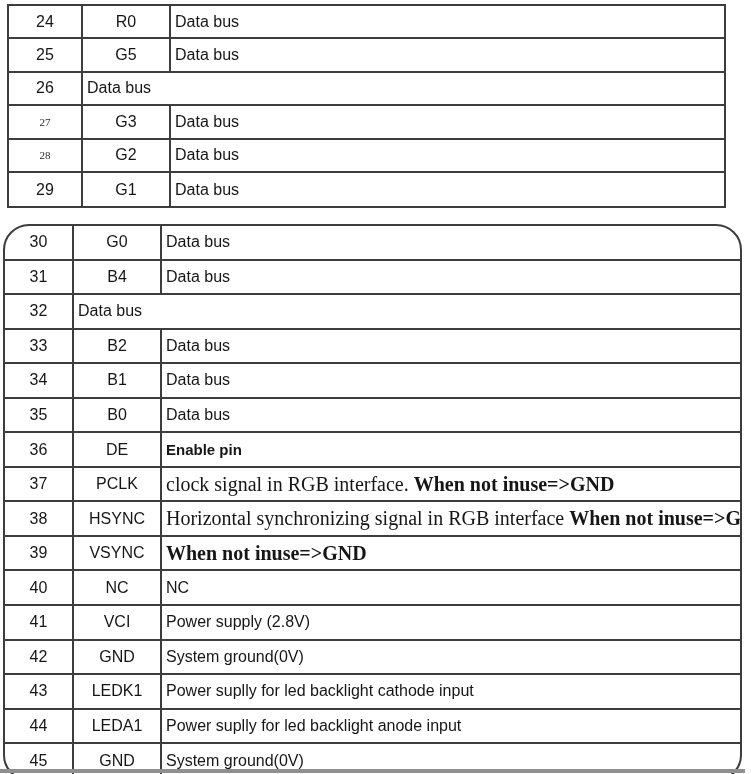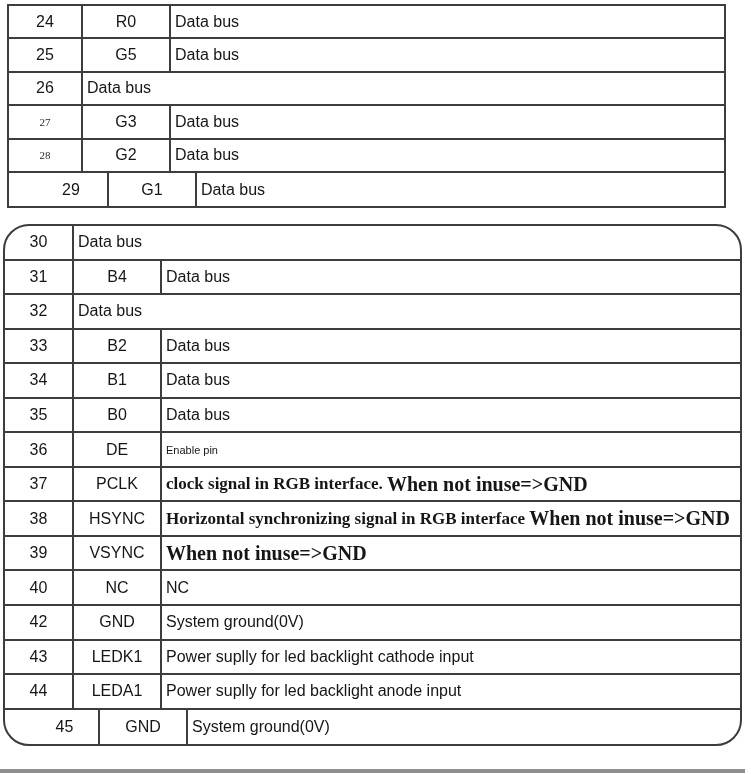--- a/index.html
+++ b/index.html
@@ -8,40 +8,40 @@
     font-family:"Liberation Sans", sans-serif;
     -webkit-font-smoothing:antialiased;
   }
   .tbl{
     position:absolute;box-sizing:border-box;background:#fff;
     border:2px solid var(--border,#3d3d3d);
   }
   #tbl-upper{left:7px;top:4px;width:719px;}
   #tbl-lower{left:3px;top:224px;width:739px;border-radius:26px;}
   .row{display:flex;box-sizing:border-box;border-bottom:2px solid var(--border,#3d3d3d);}
-  .row:last-child{border-bottom:none;margin-left:26px;}
+  .row:last-child{border-bottom:none;}
   #tbl-upper .row{height:33.4px;}
   #tbl-lower .row{height:34.55px;}
   .c1,.c2{
     box-sizing:border-box;border-right:2px solid var(--border,#3d3d3d);
     display:flex;align-items:center;justify-content:center;
     font-size:16px;color:var(--text,#161616);flex-shrink:0;
   }
   #tbl-upper .c1{width:74px;}
   #tbl-lower .c1{width:69px;}
   .c2{width:88px;}
   .c3{
     flex:1;display:flex;align-items:center;padding-left:4px;
     font-size:16px;color:var(--text,#161616);overflow:hidden;
   }
   .c3 span{white-space:pre;}
   .num-serif{font-family:"Liberation Serif", serif;font-size:11px;color:#2b2b2b;}
   .s-sans{}
-  .s-sans-bold{font-weight:normal;font-size:11px;}
-  .s-serif{font-family:"Liberation Serif", serif;font-size:17px;font-weight:bold;}
+  .s-sans-bold{font-weight:bold;font-size:15px;}
+  .s-serif{font-family:"Liberation Serif", serif;font-size:20px;}
   .s-serif-bold{font-family:"Liberation Serif", serif;font-size:20px;font-weight:bold;}
   #page-bottom-bar{
     position:absolute;left:0;top:769px;width:745px;height:4px;
     background:var(--bar,#8f8f8f);
   }
 </style>
 </head>
 <body style="--border: #3d3d3d; --text: #161616; --bar: #8f8f8f;">
 
 <div>
@@ -84,20 +84,21 @@
         <div class="c1">29</div>
         <div class="c2">G1</div>
         <div class="c3">
           <span class="s-sans">Data bus</span>
         </div>
       </div>
     </div>
   <div id="tbl-lower" class="tbl">
       <div class="row">
         <div class="c1">30</div>
+        <div class="c2">G0</div>
         <div class="c3">
           <span class="s-sans">Data bus</span>
         </div>
       </div>
       <div class="row">
         <div class="c1">31</div>
         <div class="c2">B4</div>
         <div class="c3">
           <span class="s-sans">Data bus</span>
         </div>
@@ -157,20 +158,27 @@
         <div class="c2">VSYNC</div>
         <div class="c3">
           <span class="s-serif-bold">When not inuse=&gt;GND</span>
         </div>
       </div>
       <div class="row">
         <div class="c1">40</div>
         <div class="c2">NC</div>
         <div class="c3">
           <span class="s-sans">NC</span>
+        </div>
+      </div>
+      <div class="row">
+        <div class="c1">41</div>
+        <div class="c2">VCI</div>
+        <div class="c3">
+          <span class="s-sans">Power supply (2.8V)</span>
         </div>
       </div>
       <div class="row">
         <div class="c1">42</div>
         <div class="c2">GND</div>
         <div class="c3">
           <span class="s-sans">System ground(0V)</span>
         </div>
       </div>
       <div class="row">

